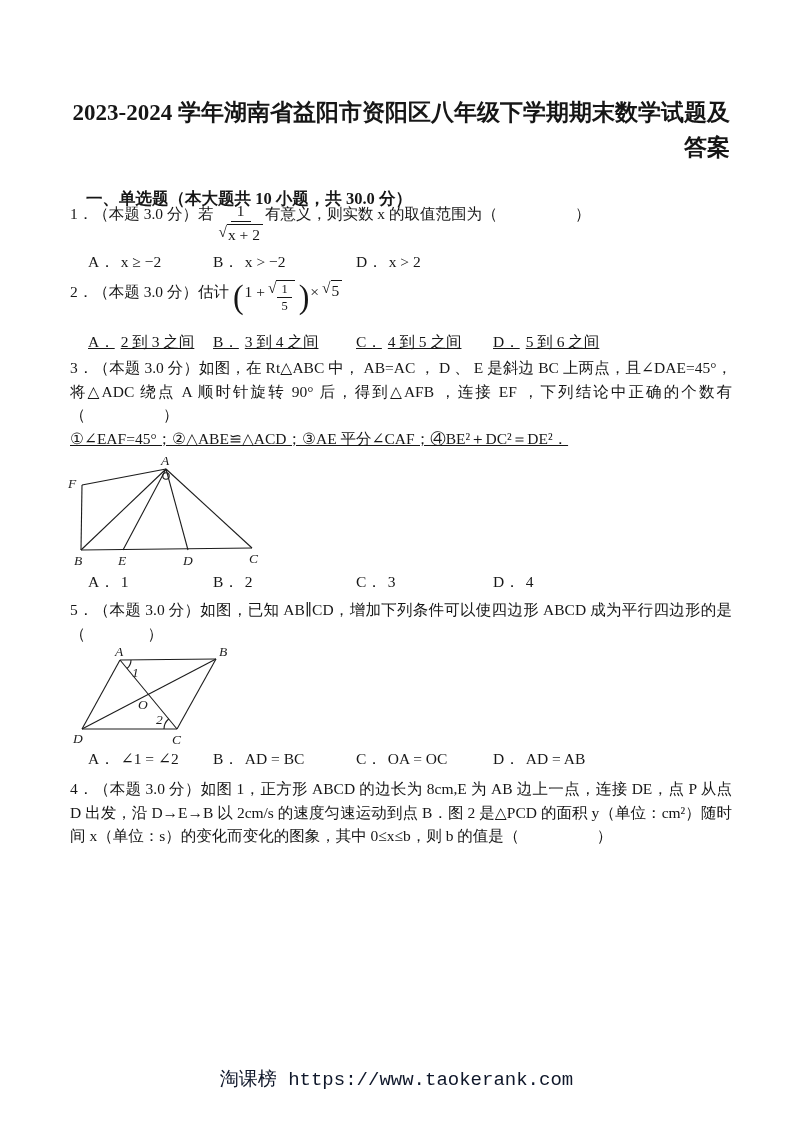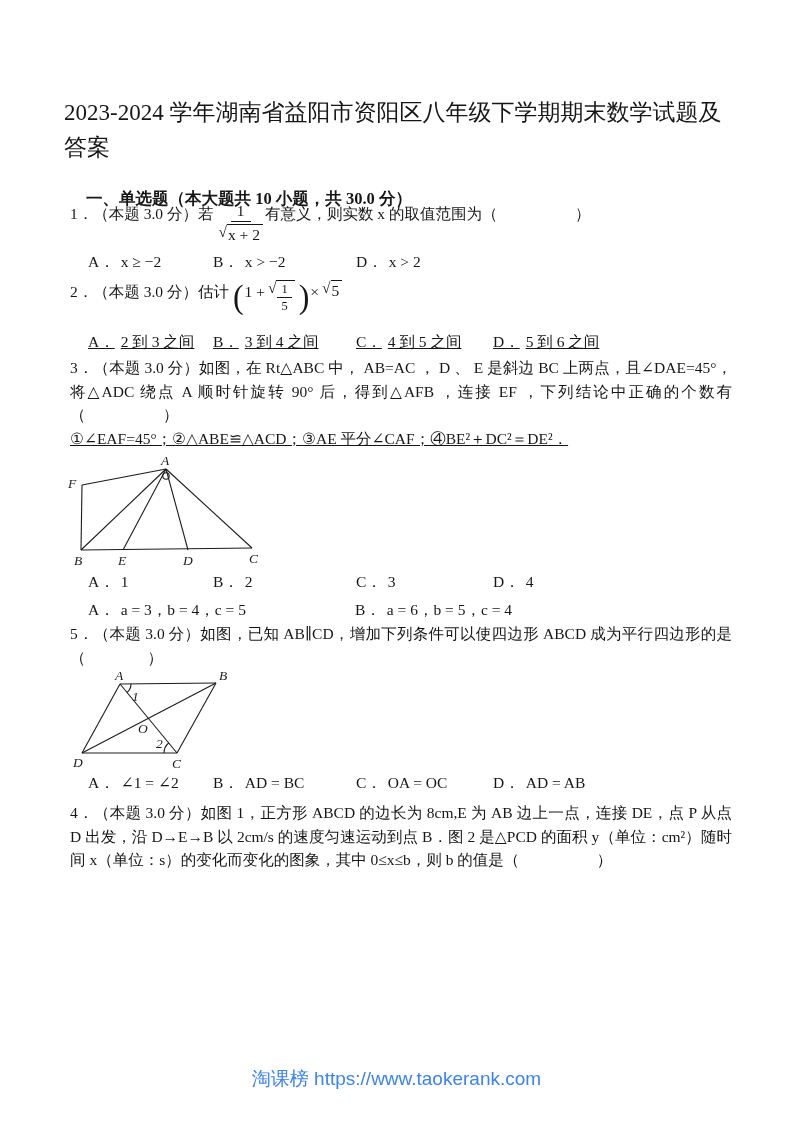--- a/index.html
+++ b/index.html
@@ -3,21 +3,21 @@
 <meta charset="utf-8">
 <style>
   html,body{margin:0;padding:0;}
   body{
     width:793px;height:1122px;background:#ffffff;color:#161616;
     font-family:"Liberation Serif","DejaVu Serif",serif;
     position:relative;overflow:hidden;
   }
   .page-title{
     position:absolute;top:96px;left:64px;width:666px;
-    text-align:left;font-size:23px;font-weight:normal;line-height:1.5;
+    text-align:right;font-size:23px;font-weight:bold;line-height:1.5;
     margin:0;
   }
   .section-heading{
     position:absolute;top:172px;left:70px;width:660px;
     font-size:16.5px;font-weight:bold;margin:16px;
   }
   .content{
     position:absolute;top:202px;left:70px;width:662px;
     font-size:15.5px;
   }
@@ -45,22 +45,22 @@
   .bigp{font-size:32px;line-height:1;font-weight:400;transform:scaleY(1.08);margin:0 1px;}
   .mb2{margin-bottom:2px;text-decoration:underline;} .mb4{margin-bottom:4px;} .mb6{margin-bottom:6px;}
   .figure{display:block;}
   .fig-q3{margin:0 0 2px -8px;}
   .fig-q5{margin:0 0 2px 0px;}
   .figure line, .figure path, .figure circle{stroke:#1c1c1c;stroke-width:1.1;fill:none;}
   .figure text{font-style:italic;font-size:13.5px;fill:#1c1c1c;
     font-family:"Liberation Serif","DejaVu Serif",serif;stroke:none;}
   .footer{
     position:absolute;top:1066px;left:0;width:793px;text-align:center;
-    font-family:Liberation Sans, sans-serif;
-    font-size:19px;color:#3b82f6;
+    font-family:Liberation Mono, monospace;
+    font-size:19px;color:#0f172a;
   }
 </style>
 </head>
 <body>
 
 <h1 class="page-title">2023-2024 学年湖南省益阳市资阳区八年级下学期期末数学试题及答案</h1>
 
 <h2 class="section-heading">一、单选题（本大题共 10 小题，共 30.0 分）</h2>
 
 <div class="content">
@@ -132,24 +132,20 @@
     </svg>
     <div class="opt-row mb4">
       <span class="col-a"><span class="olabel">A．</span><span>1</span></span>
       <span class="col-b"><span class="olabel">B．</span><span>2</span></span>
       <span class="col-c"><span class="olabel">C．</span><span>3</span></span>
       <span><span class="olabel">D．</span><span>4</span></span>
     </div>
   </div>
 
   <div class="question">
-    <div class="opt-row">
-      <span class="col-half"><span class="olabel">A．</span><span class="m">a = 3，b = 4，c = 5</span></span>
-      <span><span class="olabel">B．</span><span class="m">a = 6，b = 5，c = 4</span></span>
-    </div>
   </div>
 
   <div class="question">
     <p class="para">5．（本题 3.0 分）如图，已知 AB∥CD，增加下列条件可以使四边形 ABCD 成为平行四边形的是（　　　　）</p>
     <svg class="figure fig-q5" width="175" height="100" viewBox="0 0 175 100">
       <line x1="50" y1="15" x2="146" y2="14"></line>
       <line x1="146" y1="14" x2="107" y2="84"></line>
       <line x1="107" y1="84" x2="12" y2="84"></line>
       <line x1="12" y1="84" x2="50" y2="15"></line>
       <line x1="50" y1="15" x2="107" y2="84"></line>

